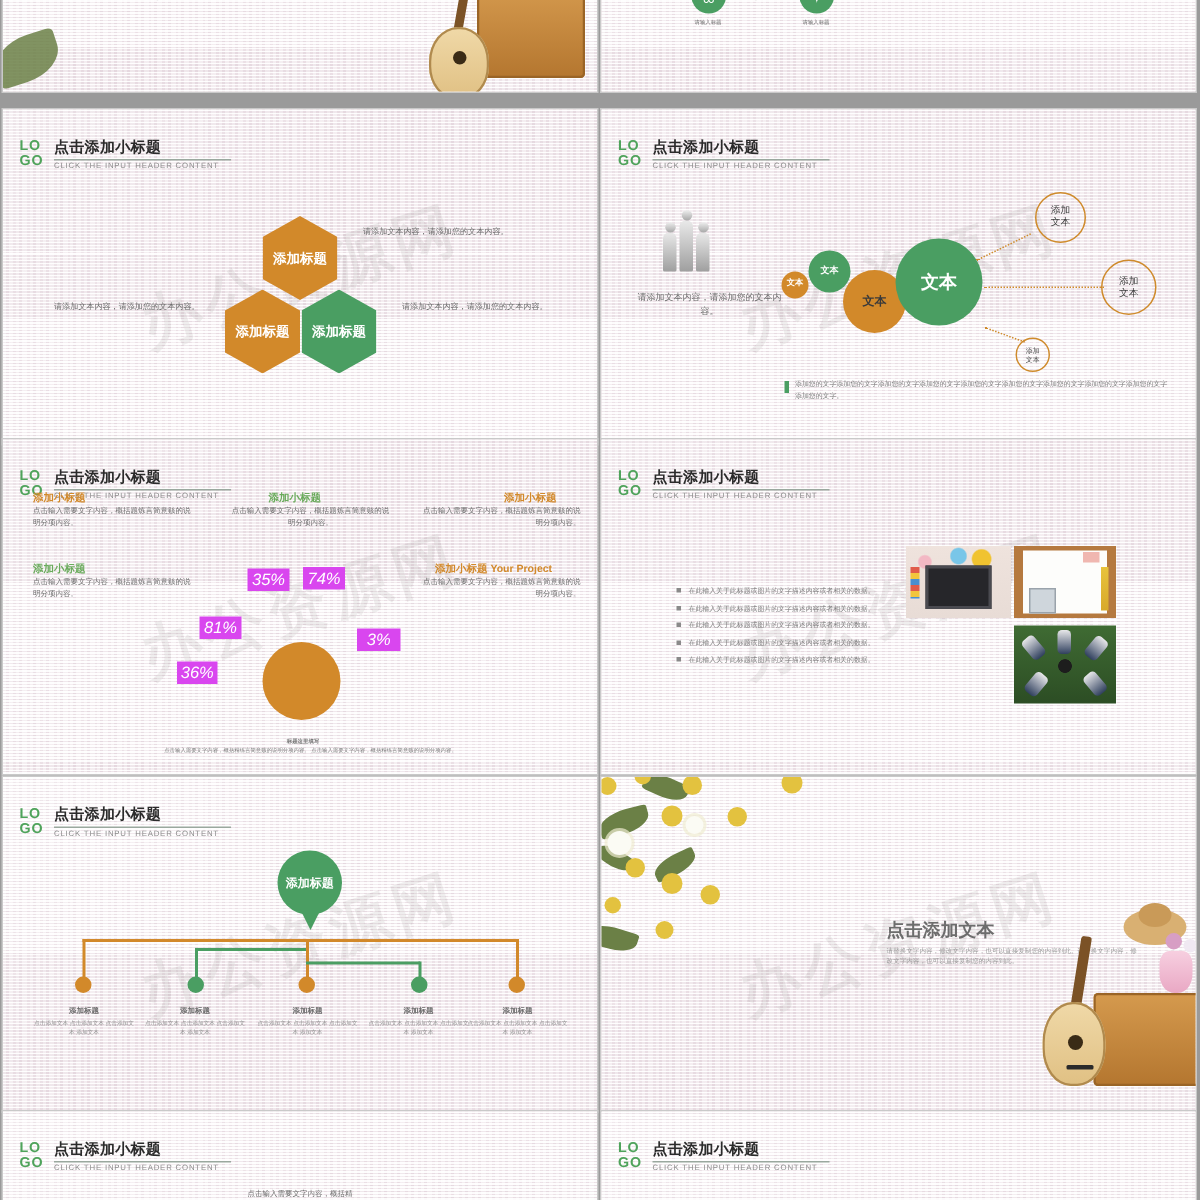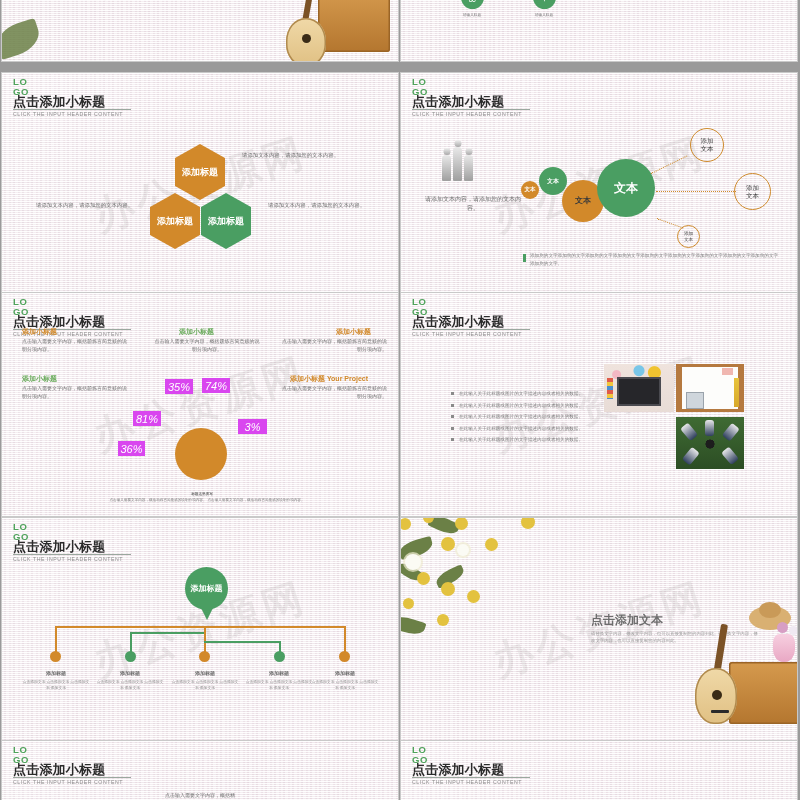--- a/index.html
+++ b/index.html
@@ -24,27 +24,27 @@
   .paper{
     position:absolute;inset:0;
     background-color:#f6eff2;
     background-image:
       repeating-linear-gradient(0deg, rgba(255,255,255,.85) 0 1px, rgba(214,196,206,.30) 1px 2px, rgba(255,255,255,.9) 2px 3px, rgba(222,206,214,.22) 3px 4px),
       repeating-linear-gradient(90deg, rgba(255,255,255,.55) 0 2px, rgba(210,190,202,.22) 2px 4px, rgba(255,255,255,.6) 4px 7px, rgba(216,198,208,.16) 7px 9px),
       linear-gradient(135deg,#fbf7f9 0%,#f3eaee 45%,#f8f2f5 100%);
   }
 
   
-  .hdr{position:absolute;left:11px;top:4px;display:flex;align-items:flex-start;flex-direction:column;}
+  .hdr{position:absolute;left:11px;top:20px;display:flex;align-items:flex-start;}
   .logo{display:flex;flex-direction:column;line-height:1.0;margin-right:7px;}
   .logo span{font-size:9.5px;font-weight:bold;letter-spacing:.6px;}
   .logo .lo{color:#4fa35b;}
   .logo .go{color:#4fa35b;text-align:center;}
   .hdr-text{display:flex;flex-direction:column;}
-  .hdr-cn{font-size:13px;font-weight:bold;color:#2b2b2b;letter-spacing:.2px;line-height:11px;}
+  .hdr-cn{font-size:10px;font-weight:bold;color:#2b2b2b;letter-spacing:.2px;line-height:11px;}
   .hdr-rule{height:1px;background:#9aa89e;margin:1.5px 0 1.5px 0;width:118px;}
   .hdr-en{font-size:5.2px;color:#8d8d8d;letter-spacing:.55px;line-height:7px;}
 
   
   .wm{
     position:absolute;left:0;top:0;width:100%;height:100%;
     pointer-events:none;
     display:flex;align-items:center;justify-content:center;
   }
   .wm span{

